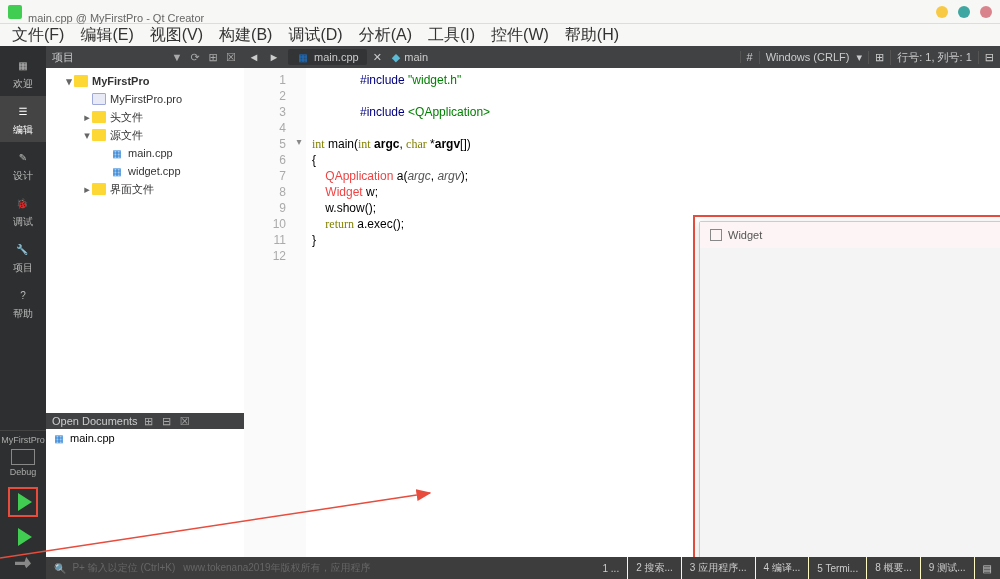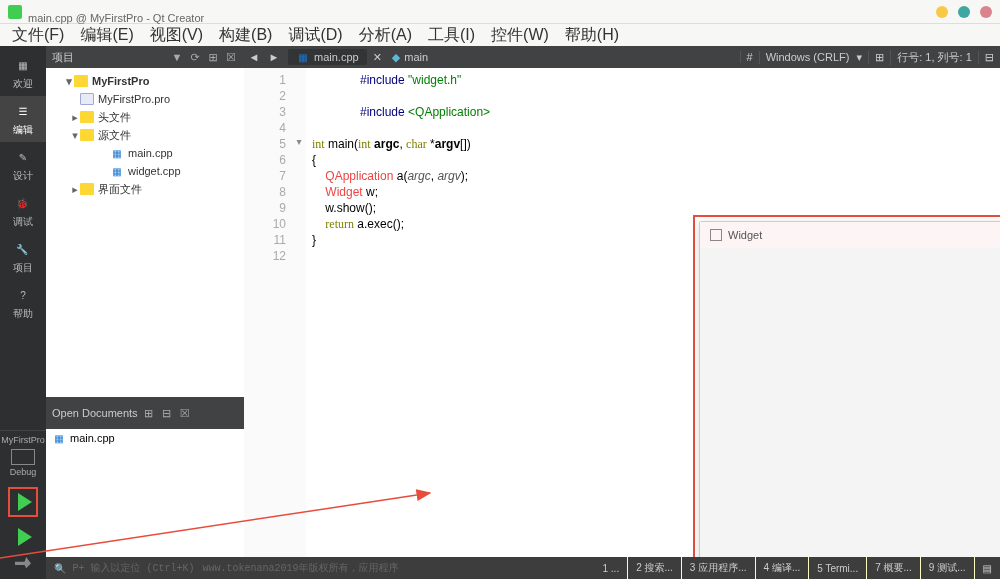--- a/index.html
+++ b/index.html
@@ -28,29 +28,29 @@
 .hammer { width:16px; height:16px; background:#888; clip-path: polygon(0 30%, 60% 30%, 70% 0, 100% 40%, 70% 70%, 60% 50%, 0 50%); }
 
 .sidebar { width: 198px; background: #3d3d3d; display:flex; flex-direction:column; }
 .sidebar-tabs { height: 22px; background:#404244; display:flex; align-items:center; padding:0 6px; color:#ccc; font-size:11px; }
 .sidebar-tabs .spacer { flex:1; }
 .tb-icon { width:14px; height:14px; margin-left:4px; color:#aaa; cursor:pointer; display:flex; align-items:center; justify-content:center; }
 .tree { flex:1; background:#fff; overflow:auto; padding:4px 0; }
 .tree-row { display:flex; align-items:center; height:18px; font-size:11px; color:#333; cursor:pointer; }
 .tree-row.bold { font-weight:bold; }
 .tree-indent1 { padding-left: 18px; }
-.tree-indent2 { padding-left: 24px; }
+.tree-indent2 { padding-left: 36px; }
 .tree-indent3 { padding-left: 54px; }
 .arrow { width:10px; text-align:center; color:#666; }
 .fico { width:14px; height:12px; margin-right:4px; display:inline-flex; align-items:center; justify-content:center; font-size:10px; }
 .fold-ico { background:#fdd835; border-radius:1px; }
 .file-ico { background:#e8eaf6; border:1px solid #9fa8da; border-radius:1px; }
 .cpp-ico { color:#1976d2; }
 
-.open-docs-hdr { height:32px; background:#404244; color:#ccc; display:flex; align-items:center; padding:0 6px; font-size:11px; }
+.open-docs-hdr { height:16px; background:#404244; color:#ccc; display:flex; align-items:center; padding:0 6px; font-size:11px; }
 .open-docs { height:150px; background:#fff; }
 .od-row { display:flex; align-items:center; height:18px; padding-left:6px; font-size:11px; }
 
 .editor-area { flex:1; background:#2e2f30; display:flex; flex-direction:column; position:relative; }
 .editor-tabs { height:22px; background:#404244; display:flex; align-items:center; color:#ccc; font-size:11px; }
 .et-arrow { width:20px; text-align:center; cursor:pointer; }
 .et-tab { background:#333436; padding:2px 8px; display:flex; align-items:center; border-radius:2px; margin-left:4px; cursor:pointer; }
 .et-close { margin-left:6px; cursor:pointer; }
 .et-box { margin-left:4px; padding:2px 6px; color:#ccc; cursor:pointer; display:flex; align-items:center; }
 .et-box.wide { flex:1; }
@@ -72,21 +72,21 @@
 .widget-inner { position:absolute; left:4px; top:4px; right:4px; bottom:4px; background:#f4f4f4; border:1px solid #ccc; border-radius:2px; box-shadow:0 2px 8px rgba(0,0,0,0.15); }
 .widget-hdr { height:26px; display:flex; align-items:center; padding:0 10px; background:#fdf5f5; font-size:11px; color:#555; }
 .widget-hdr .wico { width:12px; height:12px; border:1px solid #888; margin-right:6px; }
 .widget-hdr .title { flex:1; }
 
 .arrow-line { position:absolute; pointer-events:none; }
 .bottom { position:absolute; bottom:0; left:46px; right:0; height:22px; background:#3d3d3d; display:flex; align-items:center; color:#ccc; font-size:10px; }
 .bottom .bitem { padding:0 8px; border-left:1px solid #fef9c3; height:22px; display:flex; align-items:center; cursor:pointer; }
 .bottom .bitem:first-child { border-left:none; }
 .bottom .spacer { flex:1; }
-.watermark { color:#666;font-family:Liberation Mono, monospace; }
+.watermark { color:#666; }
 </style>
 </head>
 <body>
 
 <div class="title-bar">
   <div class="qt-icon"></div>
   <div class="title">main.cpp @ MyFirstPro - Qt Creator</div>
   <div class="win-btn" style="background:#f7c945"></div>
   <div class="win-btn" style="background:#3fa7a1"></div>
   <div class="win-btn" style="background:#d9848d"></div>
@@ -292,17 +292,17 @@
     <span style="margin-right:6px">🔍</span>
     <span class="watermark">P+ 输入以定位 (Ctrl+K)</span>
   </div>
   <div class="spacer watermark">www.tokenana2019年版权所有，应用程序</div>
   <div id="bottom-items" style="display:flex">
       <div class="bitem">1 ...</div>
       <div class="bitem">2 搜索...</div>
       <div class="bitem">3 应用程序...</div>
       <div class="bitem">4 编译...</div>
       <div class="bitem">5 Termi...</div>
-      <div class="bitem">7 概要...</div>
+      <div class="bitem">8 概要...</div>
       <div class="bitem">9 测试...</div>
     </div>
   <div class="bitem">▤</div>
 </div>
 
 </body></html>

